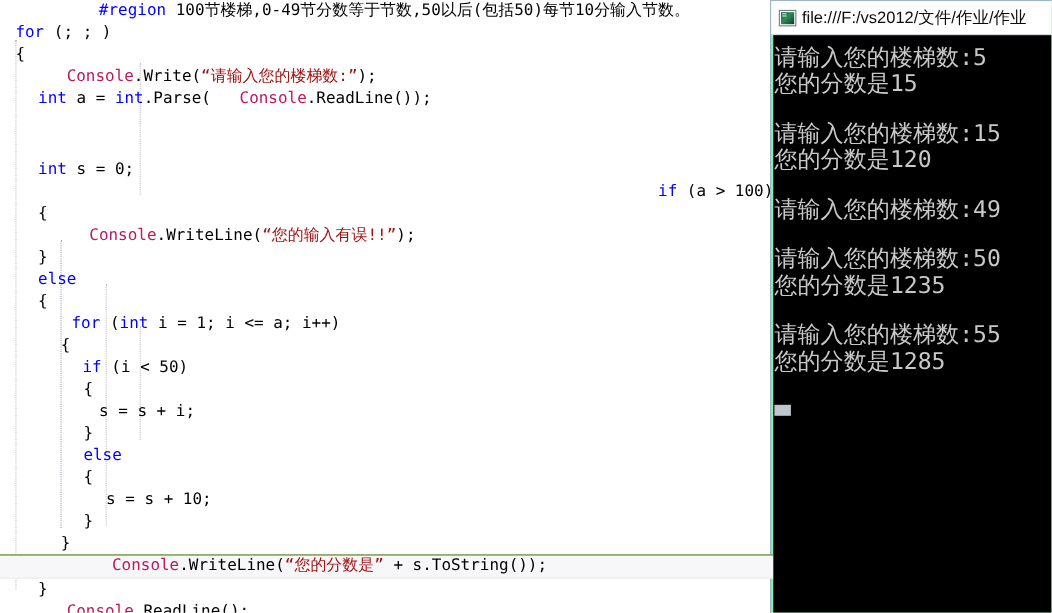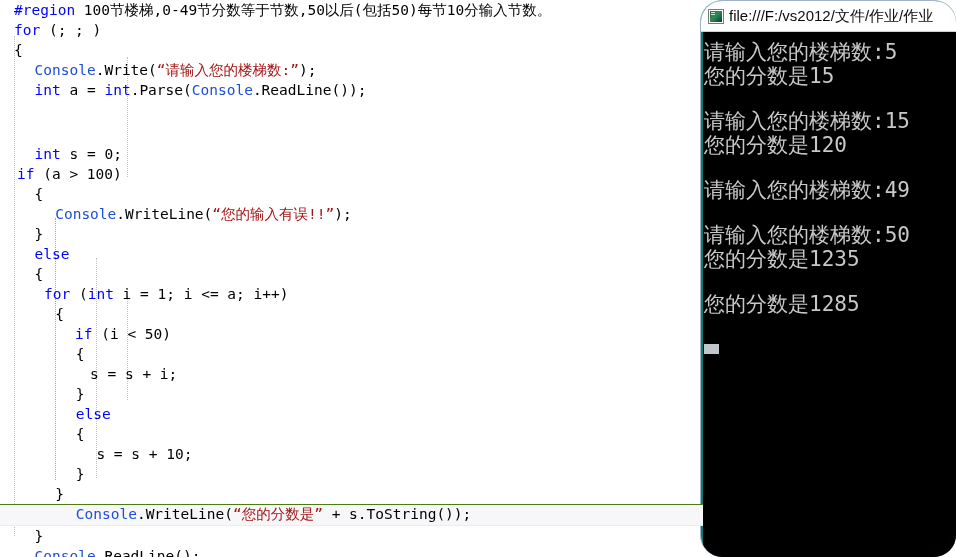--- a/index.html
+++ b/index.html
@@ -49,21 +49,21 @@
     border-top: 1px solid #4d7c0f;
     border-bottom: 1px solid #ececed;
     height: 20px;
     line-height: 19px;
     box-sizing: content-box;
   }
 
   
   .kw      { color: #0000ff; }
   .pre     { color: #0000ff; }
-  .cls     { color: #1d4ed8; }
+  .cls     { color: #be185d; margin-left: 26px; }
   .str     { color: #a31515; }
   .punc    { color: #000000; }
 
   
   .guide {
     position: absolute;
     top: 0;
     width: 0px;
     border-left: 1px dotted #bfbfc4;
     z-index: 1;
@@ -72,26 +72,25 @@
     border-left: 1px dotted #9aa3c0;
   }
 
   
   #console-window {
     position: absolute;
     left: 700px;
     top: 0;
     width: 256px;
     height: 557px;
-    background: #0f766e;
+    background: #86efac;
     border-left: 1px solid #a0b4c8;
     border-top: 1px solid #a0b4c8;
     box-sizing: border-box;
     overflow: hidden;
-    border-radius: 22px;
   }
 
   #console-titlebar {
     position: relative;
     height: 31px;
     background: #ffffff;
     border-bottom: 1px solid #c8d2dc;
     display: flex;
     align-items: center;
     padding-left: 7px;
@@ -163,33 +162,33 @@
     background: #c0c6cc;
     margin-top: 7px;
     margin-left: 1px;
   }
 </style>
 </head>
 <body>
 
 <div id="editor">
   <div class="code-area" id="code-area">
-      <div class="line" style="padding-left: 14px;"><span class="pre">#region</span><span class="punc"> 100节楼梯,0-49节分数等于节数,50以后(包括50)每节10分输入节数。</span></div>
+      <div class="line" style="padding-left: 14px; text-align: center;"><span class="pre">#region</span><span class="punc"> 100节楼梯,0-49节分数等于节数,50以后(包括50)每节10分输入节数。</span></div>
       <div class="line" style="padding-left: 14px;"><span class="kw">for</span><span class="punc"> (; ; )</span></div>
       <div class="line" style="padding-left: 14px;"><span class="punc">{</span></div>
       <div class="line" style="padding-left: 34.6px;"><span class="cls">Console</span><span class="punc">.Write(</span><span class="str">“请输入您的楼梯数:”</span><span class="punc">);</span></div>
       <div class="line" style="padding-left: 34.6px;"><span class="kw">int</span><span class="punc"> a = </span><span class="kw">int</span><span class="punc">.Parse(</span><span class="cls">Console</span><span class="punc">.ReadLine());</span></div>
       <div class="line" style="padding-left: 34.6px; margin-top: 44px;"><span class="kw">int</span><span class="punc"> s = 0;</span></div>
-      <div class="line" style="padding-left: 17px;"><span class="kw">if</span><span class="punc"> (a &gt; 100)</span></div>
+      <div class="line" style="padding-left: 28px; text-align: right;"><span class="kw">if</span><span class="punc"> (a &gt; 100)</span></div>
       <div class="line" style="padding-left: 34.6px;"><span class="punc">{</span></div>
       <div class="line" style="padding-left: 55.2px;"><span class="cls">Console</span><span class="punc">.WriteLine(</span><span class="str">“您的输入有误!!”</span><span class="punc">);</span></div>
       <div class="line" style="padding-left: 34.6px;"><span class="punc">}</span></div>
       <div class="line" style="padding-left: 34.6px;"><span class="kw">else</span></div>
       <div class="line" style="padding-left: 34.6px;"><span class="punc">{</span></div>
-      <div class="line" style="padding-left: 44px;"><span class="kw">for</span><span class="punc"> (</span><span class="kw">int</span><span class="punc"> i = 1; i &lt;= a; i++)</span></div>
+      <div class="line" style="padding-left: 65px;"><span class="kw">for</span><span class="punc"> (</span><span class="kw">int</span><span class="punc"> i = 1; i &lt;= a; i++)</span></div>
       <div class="line" style="padding-left: 55.2px;"><span class="punc">{</span></div>
       <div class="line" style="padding-left: 75px;"><span class="kw">if</span><span class="punc"> (i &lt; 50)</span></div>
       <div class="line" style="padding-left: 75.8px;"><span class="punc">{</span></div>
       <div class="line" style="padding-left: 90px;"><span class="punc">s = s + i;</span></div>
       <div class="line" style="padding-left: 75.8px;"><span class="punc">}</span></div>
       <div class="line" style="padding-left: 75.8px;"><span class="kw">else</span></div>
       <div class="line" style="padding-left: 75.8px;"><span class="punc">{</span></div>
       <div class="line" style="padding-left: 96.4px;"><span class="punc">s = s + 10;</span></div>
       <div class="line" style="padding-left: 75.8px;"><span class="punc">}</span></div>
       <div class="line" style="padding-left: 55.2px;"><span class="punc">}</span></div>
@@ -219,19 +218,20 @@
         <div class="con-line">您的分数是15</div>
         <div class="con-gap"></div>
         <div class="con-line">请输入您的楼梯数:15</div>
         <div class="con-line">您的分数是120</div>
         <div class="con-gap"></div>
         <div class="con-line">请输入您的楼梯数:49</div>
         <div class="con-gap"></div>
         <div class="con-line">请输入您的楼梯数:50</div>
         <div class="con-line">您的分数是1235</div>
         <div class="con-gap"></div>
+        <div class="con-line">请输入您的楼梯数:55</div>
         <div class="con-line">您的分数是1285</div>
         <div class="con-gap"></div>
       </div>
     <div id="console-cursor"></div>
   </div>
 
 </div>
 
 </body></html>

